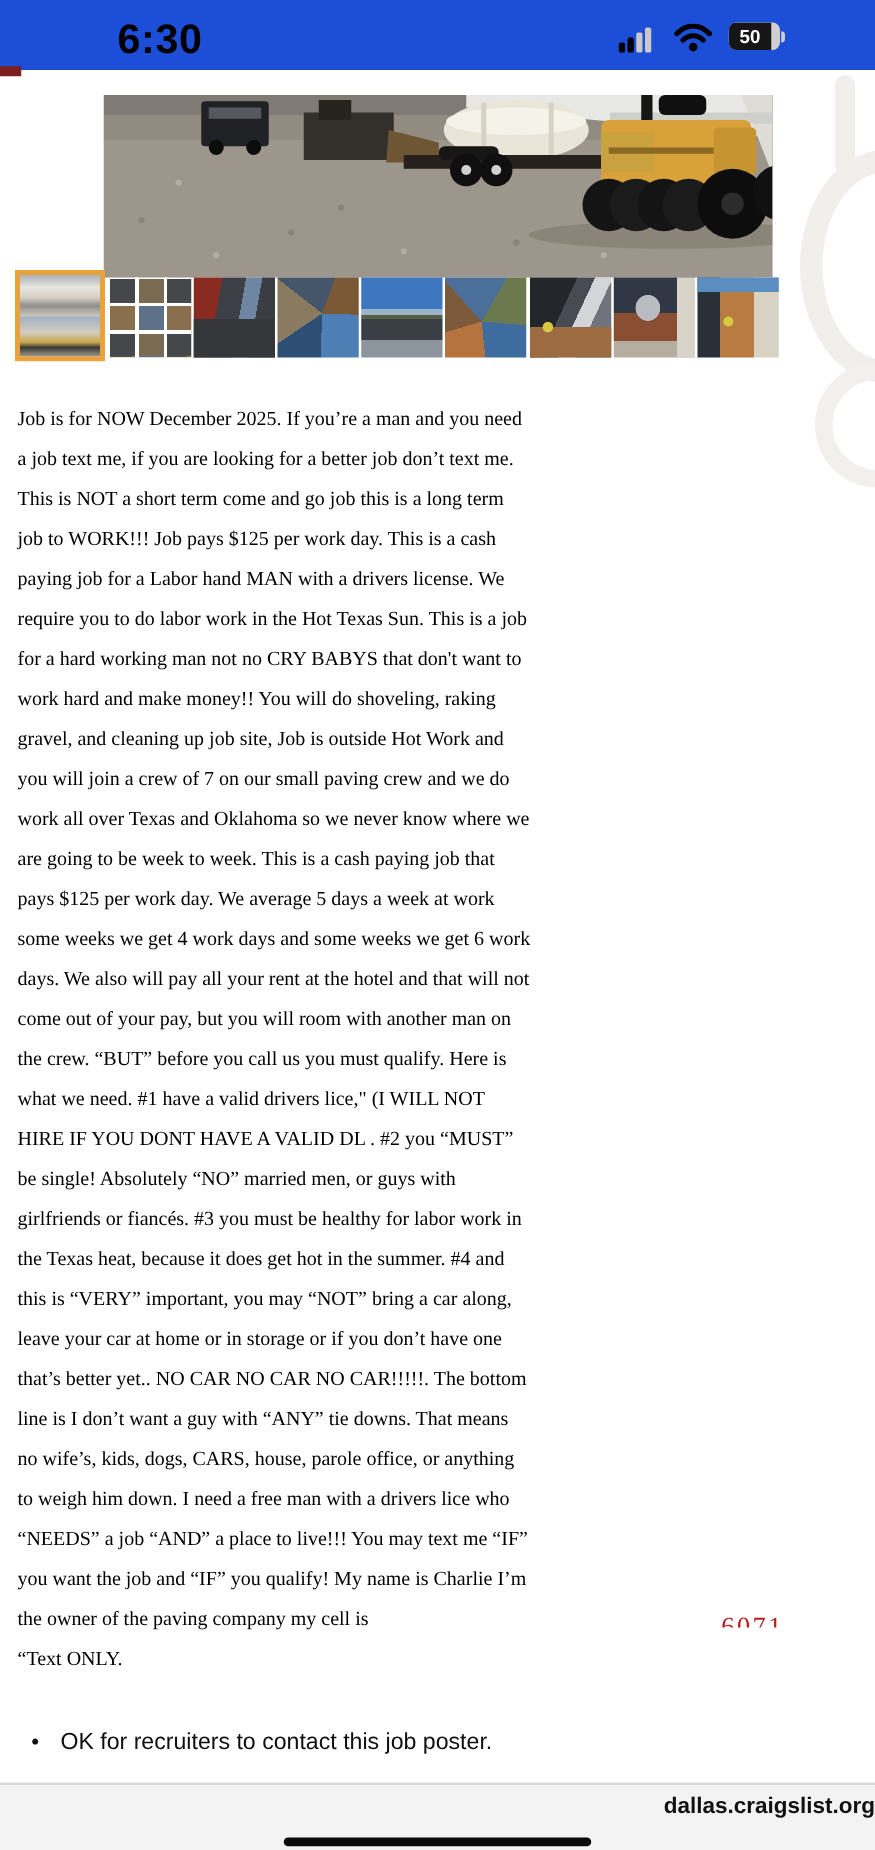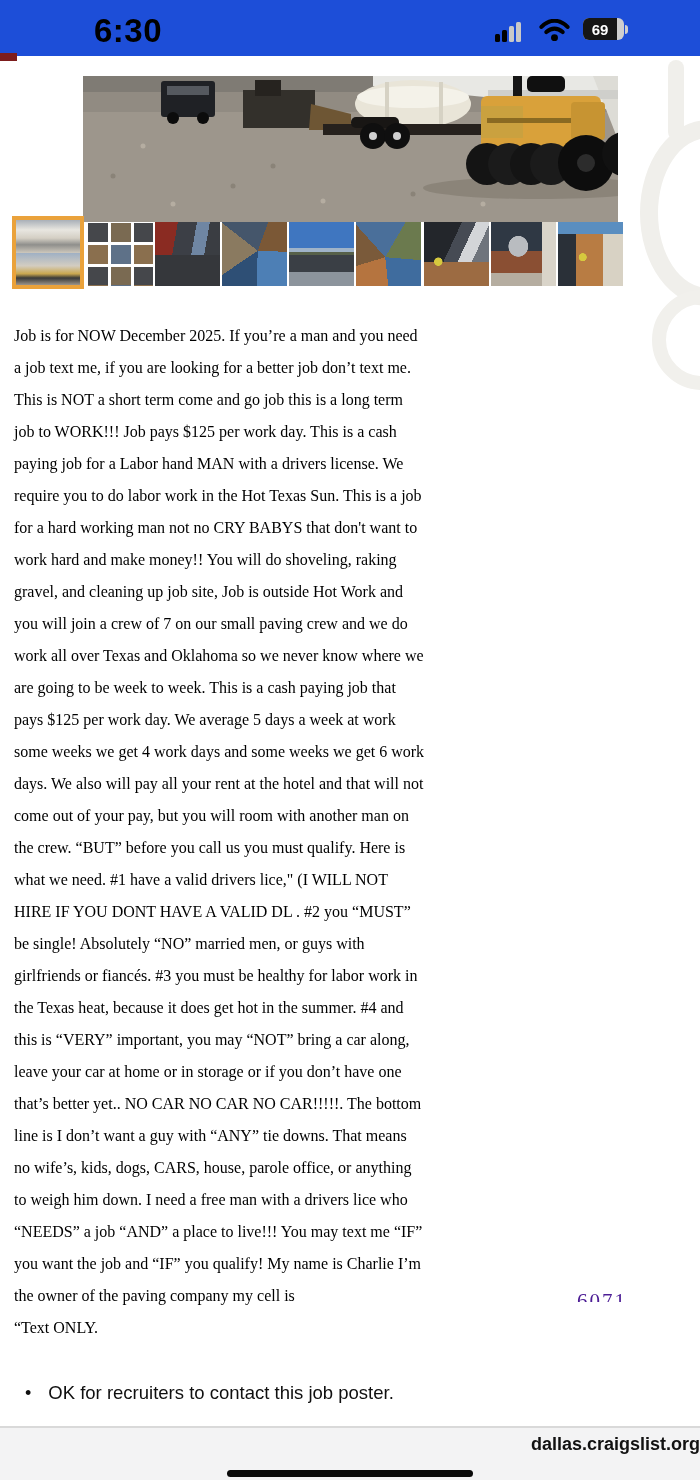--- a/index.html
+++ b/index.html
@@ -64,21 +64,21 @@
   .t9{left:558px;background:
       radial-gradient(circle at 38% 55%,#d6c93e 0 7%,transparent 8%),
       linear-gradient(180deg,#5a8ec0 0 18%,transparent 18%),
       linear-gradient(90deg,#2a3038 0 28%,#b87c43 28% 70%,#d8d2c4 70% 100%);}
 
   
   .body-text{position:absolute;left:14px;top:320px;width:676px;
              font-family:"Liberation Serif",serif;font-size:16px;line-height:32px;
              color:#000000;white-space:pre-line;}
   .phone-frag{position:absolute;left:577px;top:1289px;width:64px;height:13px;overflow:hidden;
-              font-family:"Liberation Serif",serif;font-size:21px;color:#4c1d95;letter-spacing:2px;}
+              font-family:"Liberation Serif",serif;font-size:21px;color:#b91c1c;letter-spacing:2px;}
 
   
   .bullet-row{position:absolute;left:25px;top:1381px;display:flex;align-items:flex-start;
               font-size:18.5px;color:#0f0f0f;}
   .bullet-dot{font-size:18px;margin-right:17px;line-height:24px;}
   .bullet-label{line-height:24px;text-align:right;}
 
   
   .divider{position:absolute;left:0;top:1426px;width:700px;height:2px;background:#d9d9d9;}
   .bottombar{position:absolute;left:0;top:1428px;width:700px;height:52px;background:#f3f3f4;}
@@ -100,21 +100,21 @@
         <i></i>
       </div>
     <svg class="wifi" viewBox="0 0 24 18" width="31" height="23">
       <path d="M1.8 6.2 C5 2.9, 8.8 1.4, 12 1.4 C15.2 1.4, 19 2.9, 22.2 6.2" stroke="#000" stroke-width="3.2" fill="none" stroke-linecap="round"></path>
       <path d="M5.6 10.2 C7.6 8.4, 9.7 7.5, 12 7.5 C14.3 7.5, 16.4 8.4, 18.4 10.2" stroke="#000" stroke-width="3.2" fill="none" stroke-linecap="round"></path>
       <circle cx="12" cy="14.6" r="2.7" fill="#000"></circle>
     </svg>
     <div class="battery">
       <div class="bat-body">
         <div class="bat-fill">
-            <span>69</span>
+            <span>50</span>
           </div>
       </div>
       <div class="bat-tip"></div>
     </div>
   </div>
 
   <div class="red-sliver"></div>
   <div class="wm wm1"></div>
   <div class="wm wm2"></div>
   <div class="wm wm3"></div>

